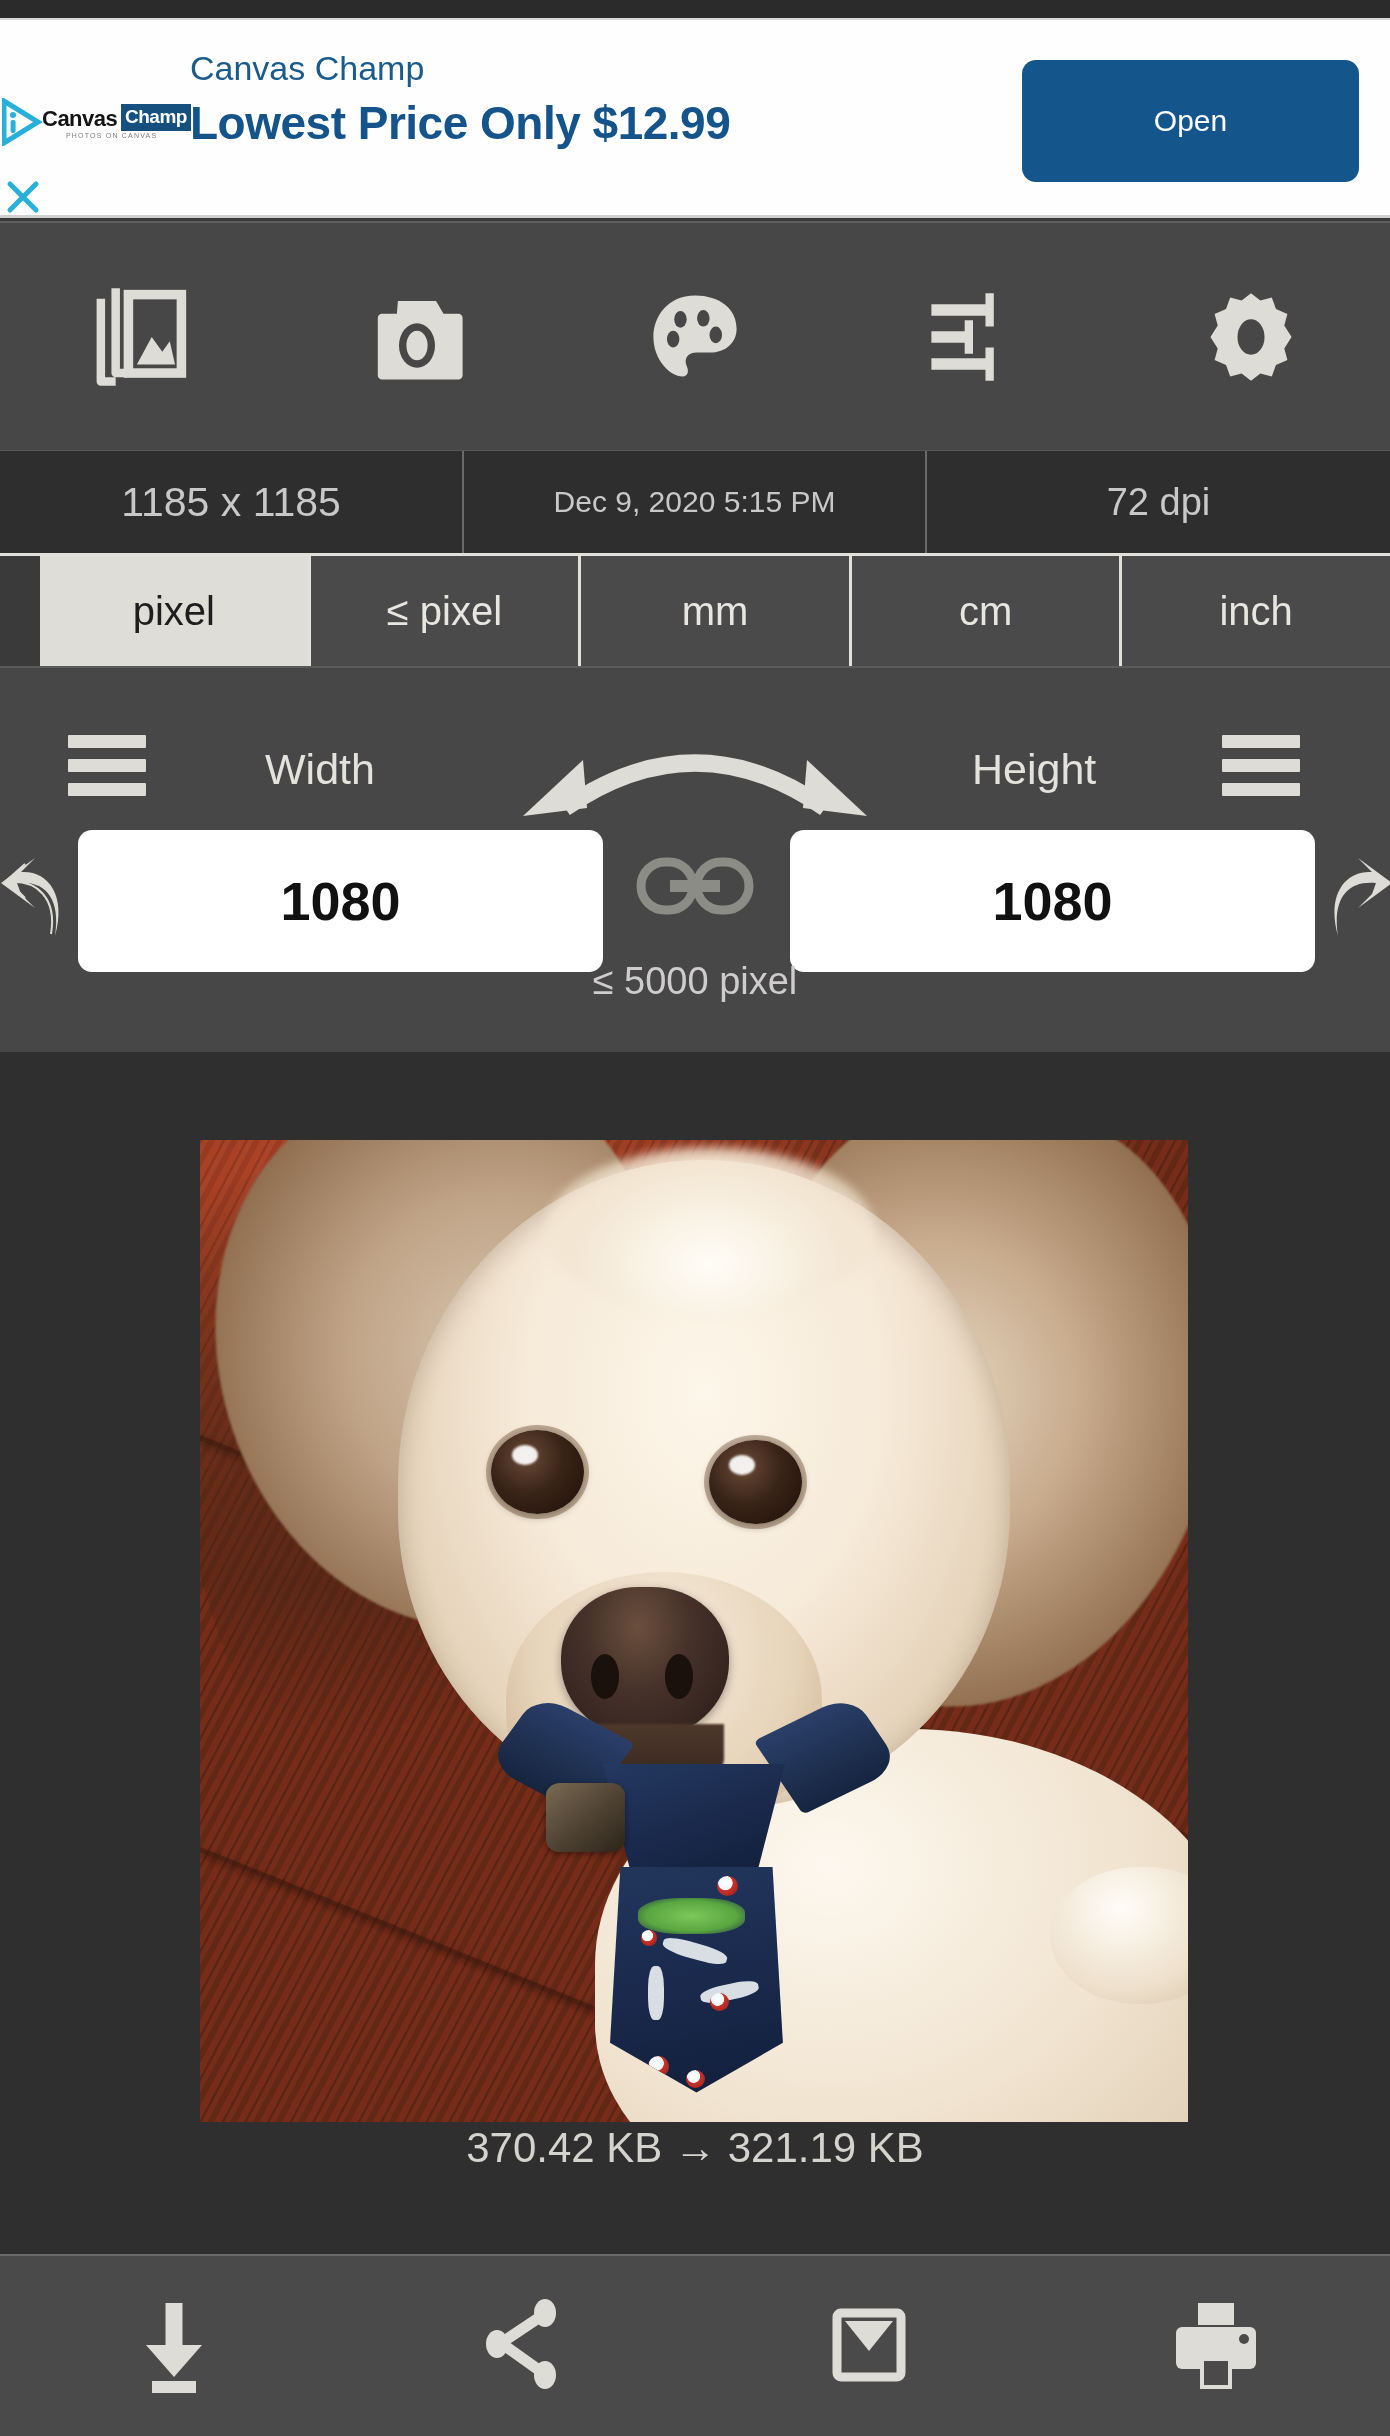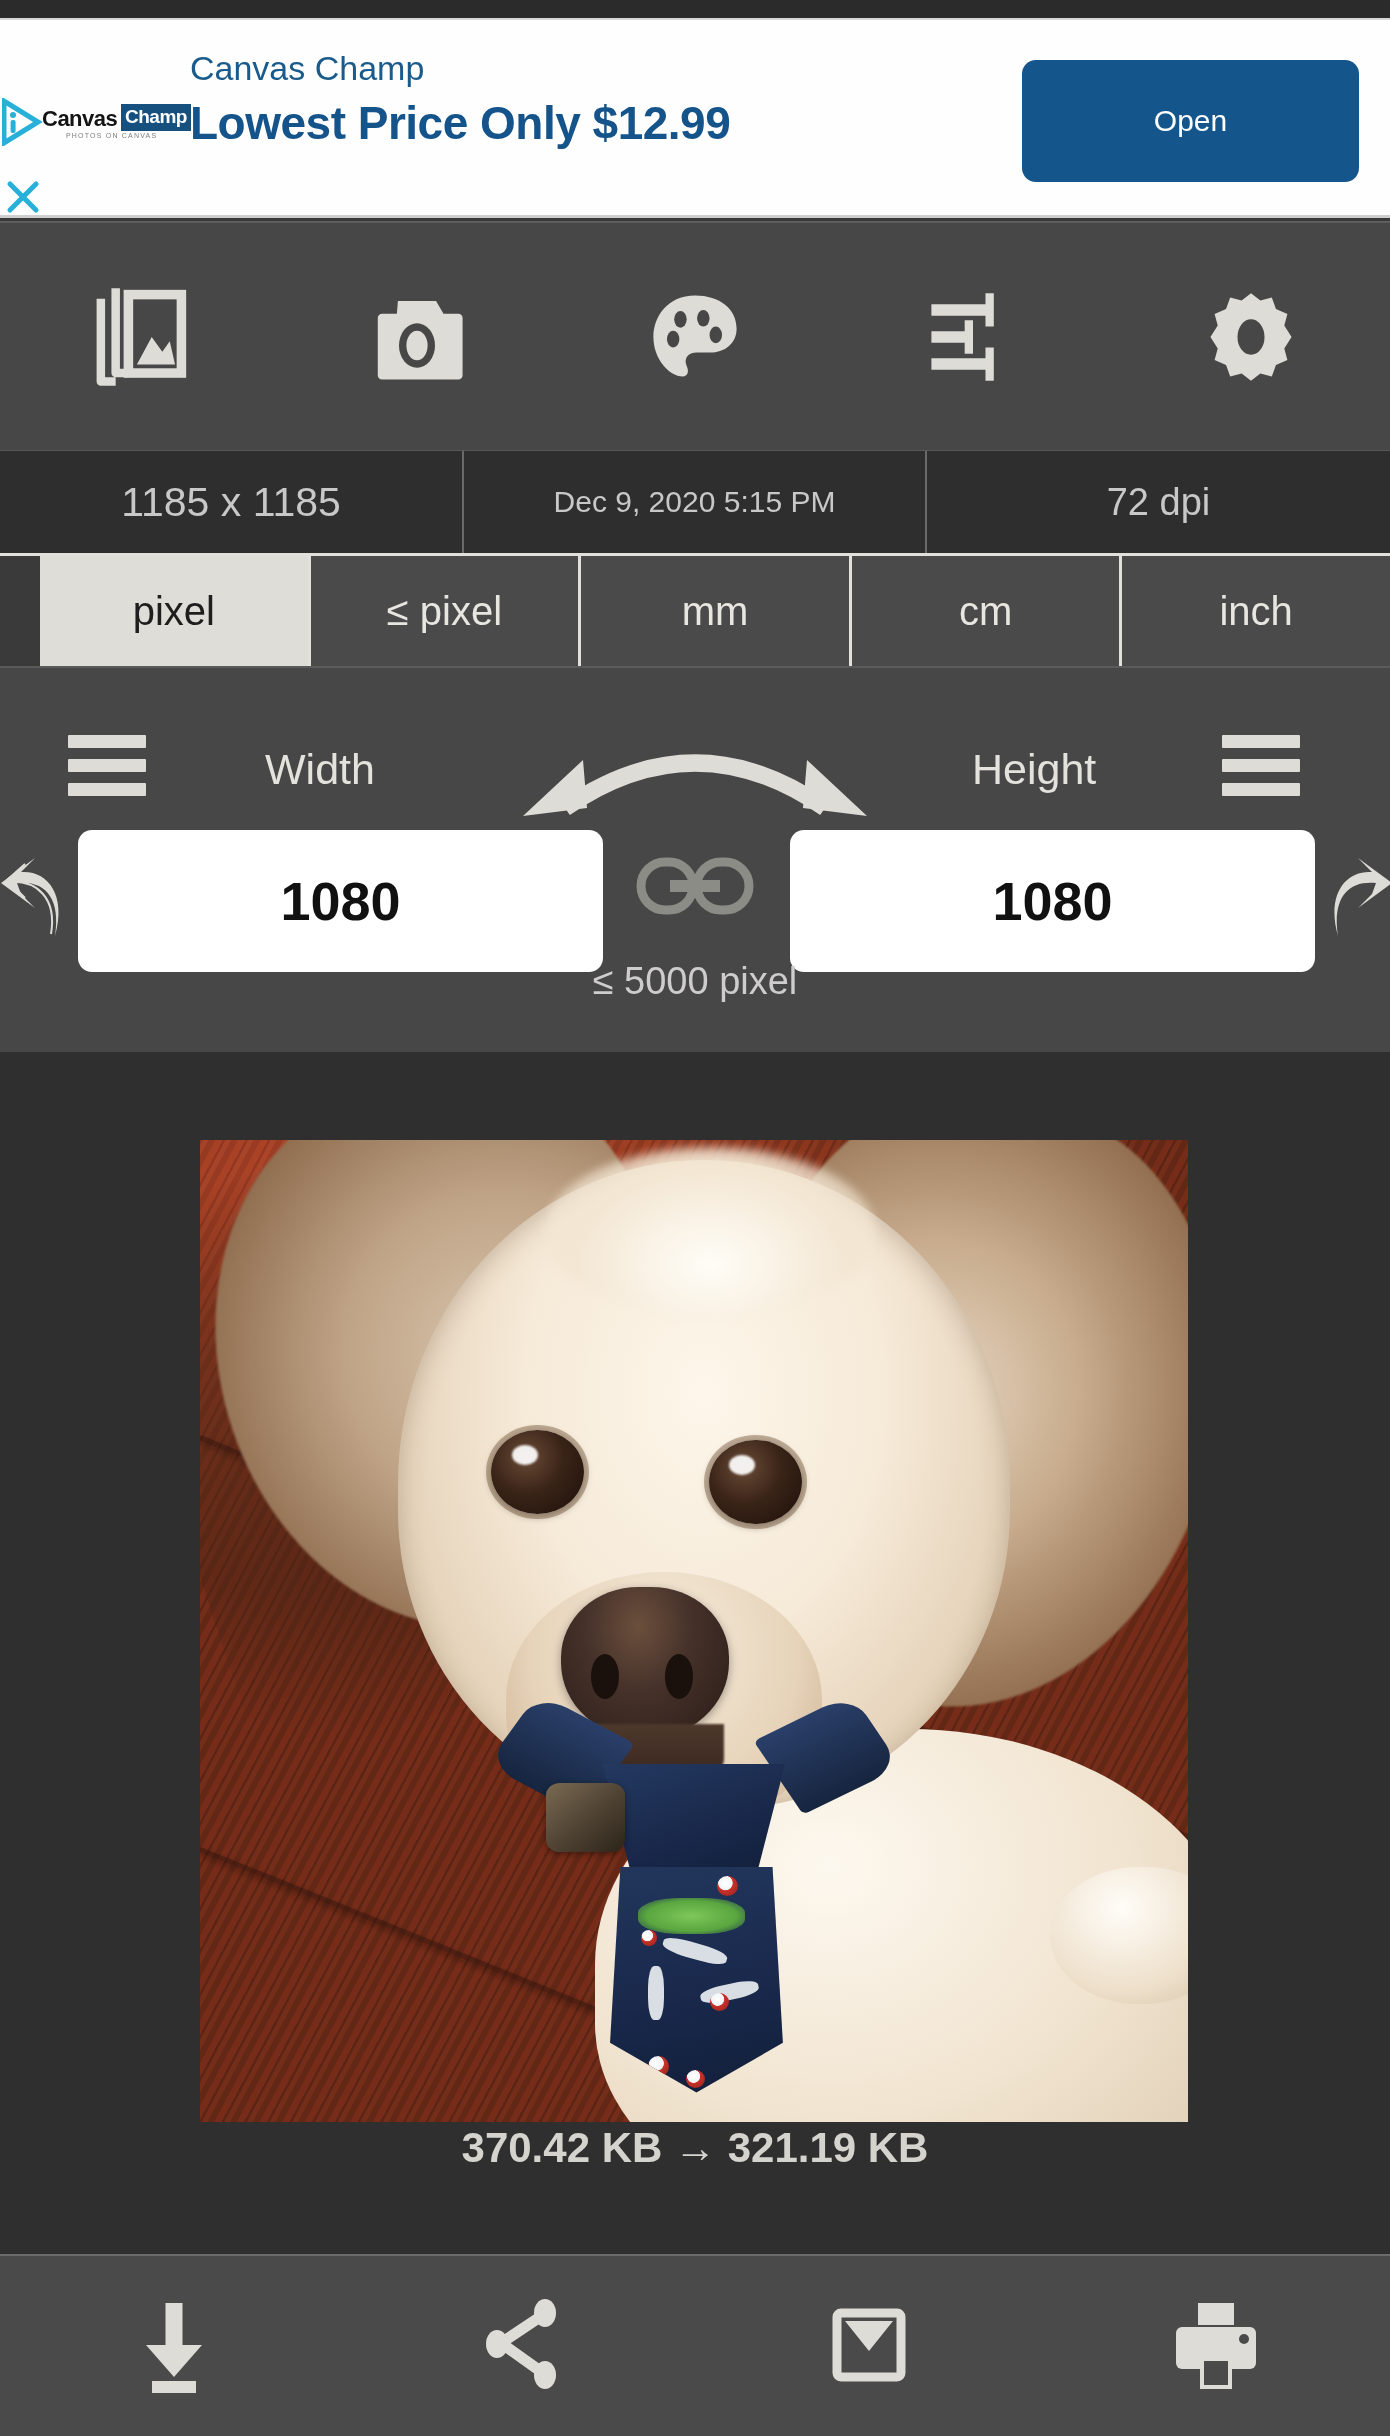--- a/index.html
+++ b/index.html
@@ -345,21 +345,21 @@
   .tag {
     position:absolute; left:35%; top:65.5%;
     width:8%; height:7%;
     border-radius:18%;
     background:linear-gradient(140deg,#7a6a52 0%, #4d4132 55%, #2c2419 100%);
     box-shadow:0 2px 6px rgba(0,0,0,0.4);
   }
 
   .filesize {
     position:absolute; left:0; top:1072px; width:1390px;
-    text-align:center; color:#d5d3cd; font-size:42px;font-weight:bold;
+    text-align:center; color:#d5d3cd; font-size:42px;
   }
 
   
   .toolbar-bottom {
     position:absolute; left:0; top:2254px; width:1390px; height:182px;
     background:#4a4a4a;
     border-top:2px solid #6a6a6a;
     display:flex; align-items:center;
   }
   .bb-btn {

